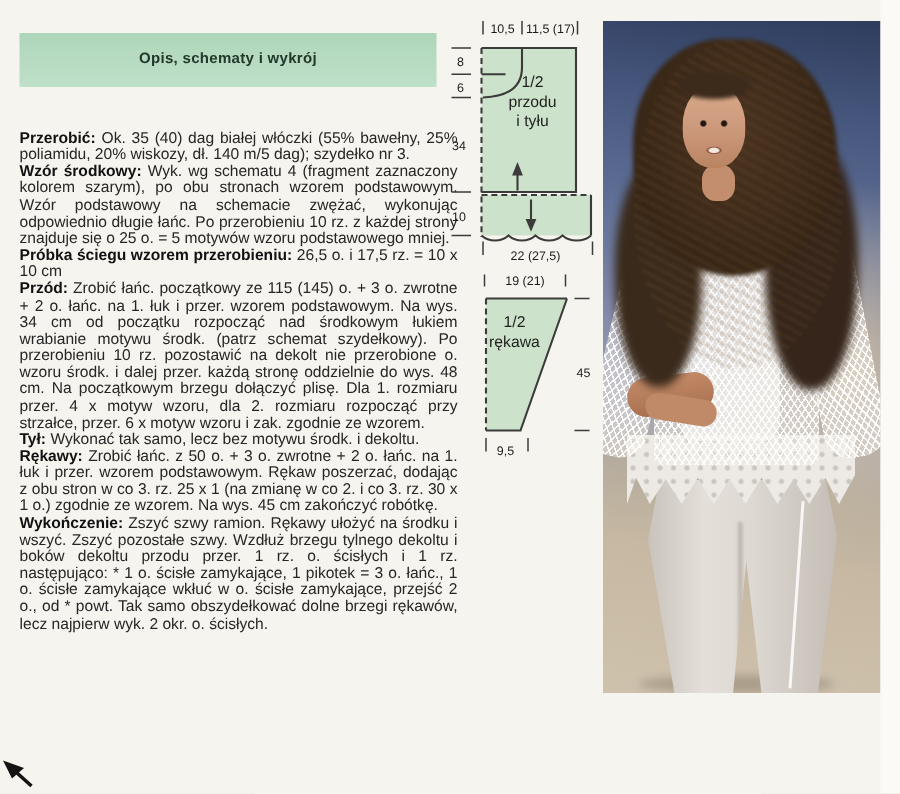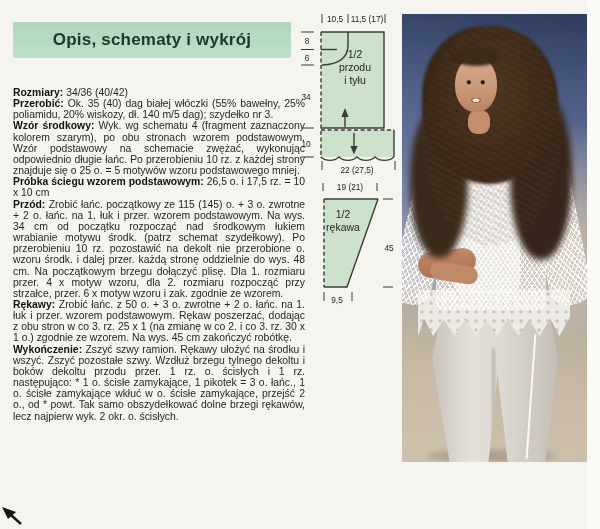--- a/index.html
+++ b/index.html
@@ -9,21 +9,21 @@
     font-family:"Liberation Sans","DejaVu Sans",sans-serif;
     color:#222;
   }
   
   .header-box{
     position:absolute;left:13px;top:22px;width:278px;height:36px;
     background:linear-gradient(180deg,#aed6ba,#bfe0c9);
     display:flex;flex-direction:column;justify-content:center;align-items:center;
   }
   .header-box .hline{
-    font-size:17px;line-height:16px;font-weight:bold;color:#22382b;
+    font-size:10px;line-height:16px;font-weight:bold;color:#22382b;
     letter-spacing:.2px;text-align:center;
   }
   .article-title{
     position:absolute;left:14px;top:64px;width:280px;
     font-size:11.8px;font-weight:bold;color:#1d1d1d;letter-spacing:.4px;
   }
   .body-text{
     position:absolute;left:13px;top:87px;width:292px;
     font-size:10.4px;line-height:11.15px;text-align:justify;color:#262626;
   }
@@ -109,25 +109,25 @@
 <body>
 
 <div id="page">
 
   <div class="header-box">
     <div class="hline">Opis, schematy i wykrój</div>
   </div>
 
 
   <div class="body-text">
-    <p><b>Rozmiary:</b><span>34/36 (40/42)</span></p>
     <p><b>Przerobić:</b><span>Ok. 35 (40) dag białej włóczki (55% bawełny, 25% poliamidu, 20% wiskozy, dł. 140 m/5 dag); szydełko nr 3.</span></p>
     <p><b>Wzór środkowy:</b><span>Wyk. wg schematu 4 (fragment zaznaczony kolorem szarym), po obu stronach wzorem podstawowym. Wzór podstawowy na schemacie zwężać, wykonując odpowiednio długie łańc. Po przerobieniu 10 rz. z każdej strony znajduje się o 25 o. = 5 motywów wzoru podstawowego mniej.</span></p>
-    <p><b>Próbka ściegu wzorem podstawowym:</b><span>26,5 o. i 17,5 rz. = 10 x 10 cm</span></p>
+    <p><b>Próbka ściegu wzorem przerobieniu:</b><span>26,5 o. i 17,5 rz. = 10 x 10 cm</span></p>
     <p><b>Przód:</b><span>Zrobić łańc. początkowy ze 115 (145) o. + 3 o. zwrotne + 2 o. łańc. na 1. łuk i przer. wzorem podstawowym. Na wys. 34 cm od początku rozpocząć nad środkowym łukiem wrabianie motywu środk. (patrz schemat szydełkowy). Po przerobieniu 10 rz. pozostawić na dekolt nie przerobione o. wzoru środk. i dalej przer. każdą stronę oddzielnie do wys. 48 cm. Na początkowym brzegu dołączyć plisę. Dla 1. rozmiaru przer. 4 x motyw wzoru, dla 2. rozmiaru rozpocząć przy strzałce, przer. 6 x motyw wzoru i zak. zgodnie ze wzorem.</span></p>
+    <p><b>Tył:</b><span>Wykonać tak samo, lecz bez motywu środk. i dekoltu.</span></p>
     <p><b>Rękawy:</b><span>Zrobić łańc. z 50 o. + 3 o. zwrotne + 2 o. łańc. na 1. łuk i przer. wzorem podstawowym. Rękaw poszerzać, dodając z obu stron w co 3. rz. 25 x 1 (na zmianę w co 2. i co 3. rz. 30 x 1 o.) zgodnie ze wzorem. Na wys. 45 cm zakończyć robótkę.</span></p>
     <p><b>Wykończenie:</b><span>Zszyć szwy ramion. Rękawy ułożyć na środku i wszyć. Zszyć pozostałe szwy. Wzdłuż brzegu tylnego dekoltu i boków dekoltu przodu przer. 1 rz. o. ścisłych i 1 rz. następująco: * 1 o. ścisłe zamykające, 1 pikotek = 3 o. łańc., 1 o. ścisłe zamykające wkłuć w o. ścisłe zamykające, przejść 2 o., od * powt. Tak samo obszydełkować dolne brzegi rękawów, lecz najpierw wyk. 2 okr. o. ścisłych.</span></p>
   </div>
 
   <svg class="schem" style="left:297px;top:8px;" width="106" height="170" viewBox="0 0 106 170">
 
     <line class="lnthin" x1="25" y1="6" x2="25" y2="15"></line>
     <line class="lnthin" x1="51" y1="6" x2="51" y2="15"></line>
     <line class="lnthin" x1="88" y1="6" x2="88" y2="15"></line>
     <text x="38" y="14" text-anchor="middle">10,5</text>

